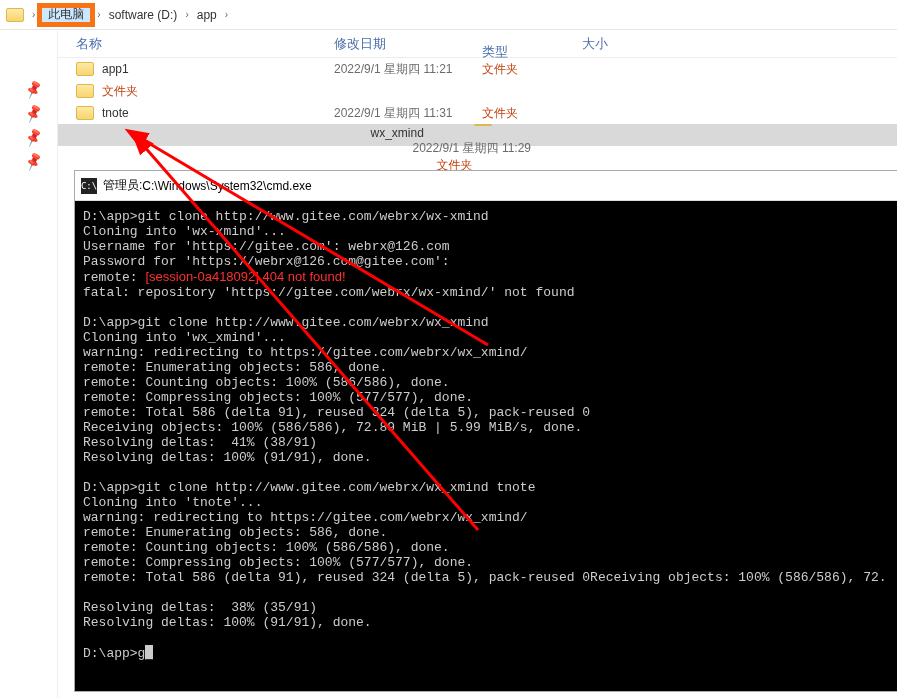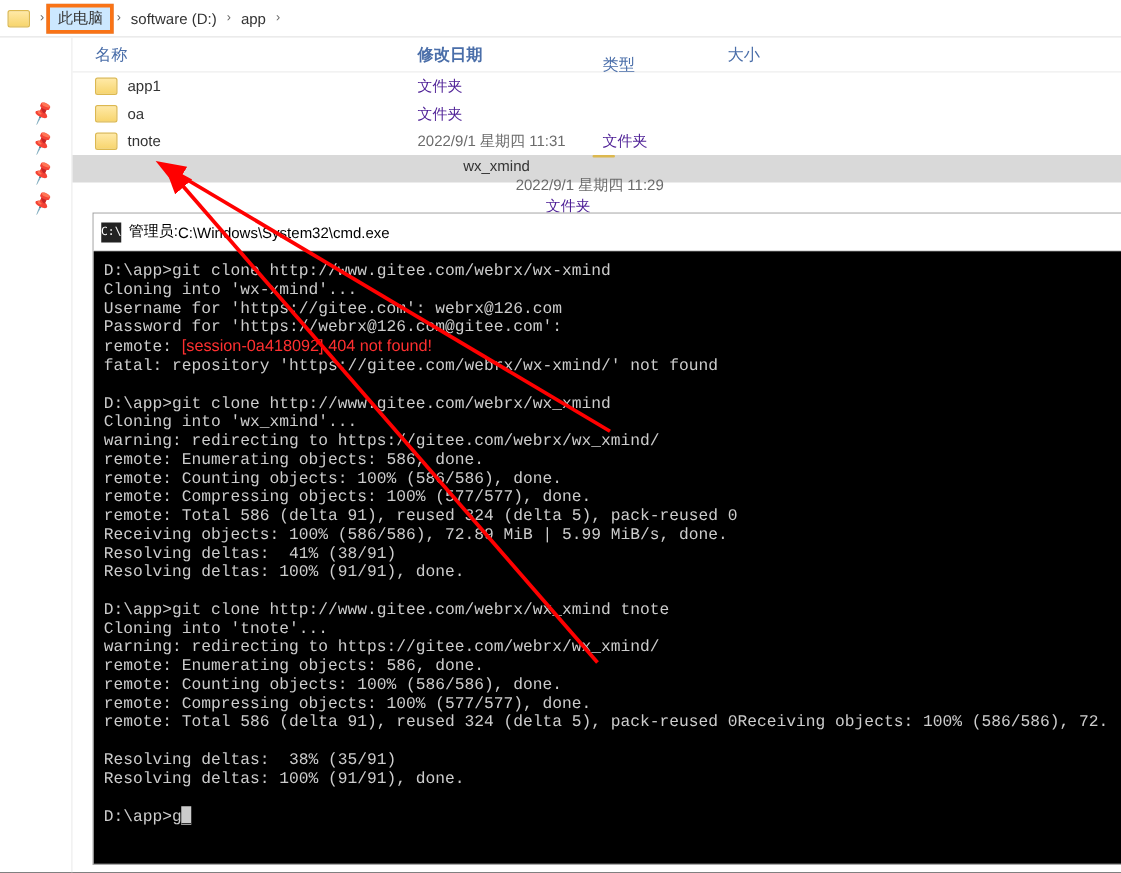--- a/index.html
+++ b/index.html
@@ -2,44 +2,44 @@
 <html><head>
 <meta charset="utf-8">
 <style>
 * { margin: 0; padding: 0; box-sizing: border-box; font-family: "Microsoft YaHei", "Segoe UI", sans-serif; }
 body { background: #fff; width: 897px; height: 698px; overflow: hidden; position: relative; }
 
 
 .breadcrumb-bar { height: 30px; display: flex; align-items: center; border-bottom: 1px solid #e5e5e5; padding-left: 6px; }
 .breadcrumb-bar .folder-glyph { width: 18px; height: 14px; background: linear-gradient(#ffe9a6,#f7d56e); border: 1px solid #dcb84f; border-radius: 2px; margin-right: 6px; }
 .crumb { display: flex; align-items: center; padding: 0 6px; height: 24px; font-size: 12px; color: #333; cursor: pointer; }
-.crumb.sel { background: #cce8ff; border: 3px solid #f97316; }
+.crumb.sel { background: #cce8ff; border: 5px solid #f97316; }
 .chev { color: #666; font-size: 10px; padding: 0 2px; }
 
 
 .main { display: flex; height: calc(100% - 30px); }
 .sidebar { width: 58px; border-right: 1px solid #eee; padding-top: 50px; }
 .pin { color: #8a8a8a; font-size: 14px; text-align: right; padding: 4px 14px 4px 0; transform: rotate(-20deg); }
 .content { flex: 1; position: relative; }
 
 
 .col-headers { display: flex; height: 28px; align-items: center; font-size: 13px; color: #4a6ea9; border-bottom: 1px solid #eee; padding-left: 18px; }
 .col-name { width: 258px; }
-.col-date { width: 148px; font-weight: bold; }
+.col-date { width: 148px; }
 .col-type { width: 100px; margin-top: 16px; }
 .col-size { width: 80px; }
 
 
 .rows { }
 .row { display: flex; align-items: center; height: 22px; font-size: 12px; color: #333; padding-left: 18px; }
 .row.selected { background: #d9d9d9; flex-direction: column; }
 .row .icon { width: 18px; height: 14px; background: linear-gradient(#ffe9a6,#f7d56e); border: 1px solid #dcb84f; border-radius: 2px; margin-right: 8px; }
 .row .fname { width: 232px; }
 .row .fdate { width: 148px; color: #6b6b6b; }
-.row .ftype { width: 100px; color: #4c1d95; }
+.row .ftype { width: 100px; color: #c2410c; }
 .row .fsize { width: 80px; color: #6b6b6b; }
 
 
 .term-window { position: absolute; left: 16px; top: 140px; width: 862px; border: 1px solid #aaa; background: #fff; }
 .term-title { height: 30px; background: #fff; display: flex; align-items: center; font-size: 12px; padding-left: 6px; border-bottom: 1px solid #ddd; }
 .term-title .cmdicon { width: 16px; height: 16px; background: #222; color: #fff; font-size: 9px; display: flex; align-items: center; justify-content: center; margin-right: 6px; font-family: monospace; }
 .term-body { background: #000; color: #ccc; font-family: "Consolas","Courier New",monospace; font-size: 13px; line-height: 15px; padding: 8px 8px 12px 8px; white-space: pre; overflow: hidden; min-height: 490px; }
 .term-body .red { color: #ff3030; }
 .term-body .cursor { background: #ccc; color: #000; }
 
@@ -72,26 +72,26 @@
     <div class="col-headers">
       <div class="col-name">名称</div>
       <div class="col-date">修改日期</div>
       <div class="col-type">类型</div>
       <div class="col-size">大小</div>
     </div>
     <div class="rows" id="rows">
         <div class="row">
           <div class="icon"></div>
           <div class="fname">app1</div>
+          <div class="fdate">2022/9/1 星期四 11:21</div>
           <div class="ftype">文件夹</div>
           <div class="fsize"></div>
         </div>
         <div class="row">
           <div class="icon"></div>
-          <div class="fname">oa</div>
           <div class="ftype">文件夹</div>
           <div class="fsize"></div>
         </div>
         <div class="row">
           <div class="icon"></div>
           <div class="fname">tnote</div>
           <div class="fdate">2022/9/1 星期四 11:31</div>
           <div class="ftype">文件夹</div>
           <div class="fsize"></div>
         </div>

